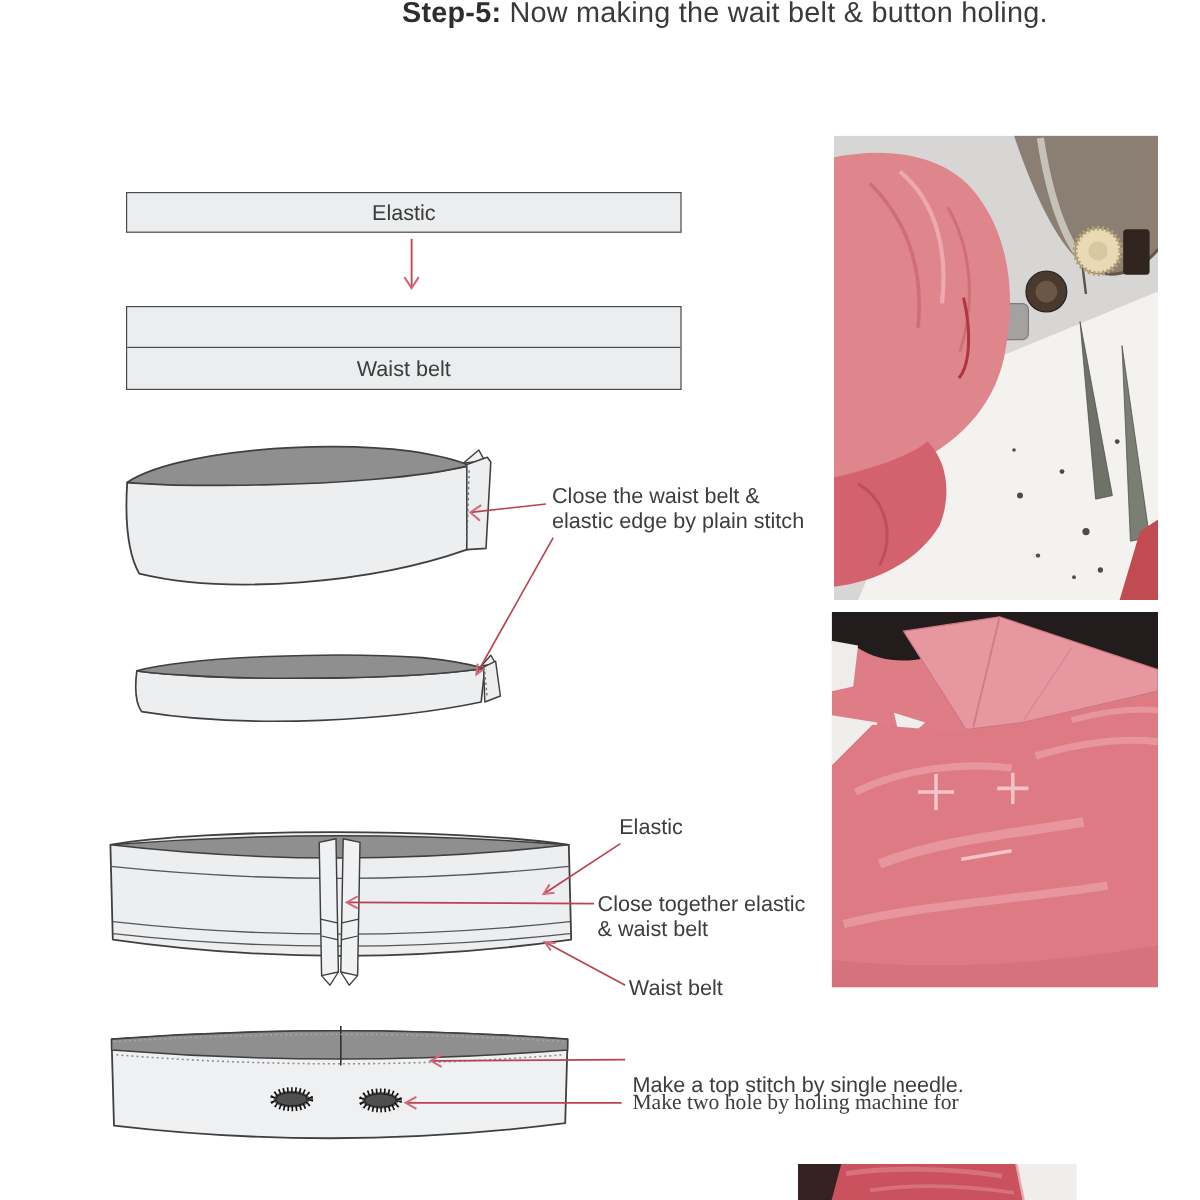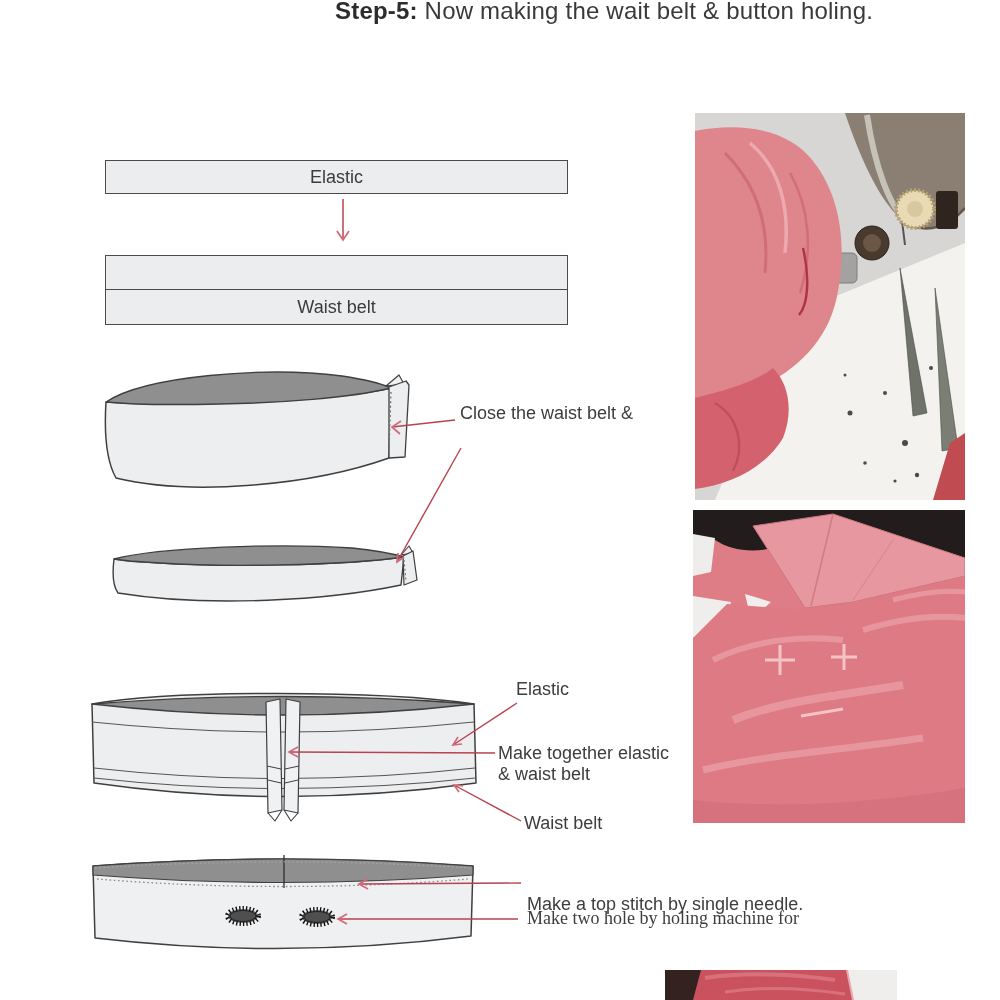--- a/index.html
+++ b/index.html
@@ -31,26 +31,27 @@
 
 <div class="abs strip" id="waist-strip">
   <div class="half"></div>
   <div class="half2">
     <div class="strip-label">Waist belt</div>
   </div>
 </div>
 
 <div class="abs note" style="left:460px;top:403px;">
   <div>Close the waist belt &amp;</div>
+  <div>elastic edge by plain stitch</div>
 </div>
 
 <div class="abs note" style="left:516px;top:679px;">Elastic</div>
 
 <div class="abs note" style="left:498px;top:743px;">
-  <div>Make together elastic</div>
+  <div>Close together elastic</div>
   <div>&amp; waist belt</div>
 </div>
 
 <div class="abs note" style="left:524px;top:813px;">Waist belt</div>
 
 <div class="abs note" style="left:527px;top:894px;">Make a top stitch by single needle.</div>
 
 <div class="abs note" style="left:527px;top:908px;font-family:Liberation Serif, serif;">
   <div>Make two hole by holing machine for</div>
 </div>

